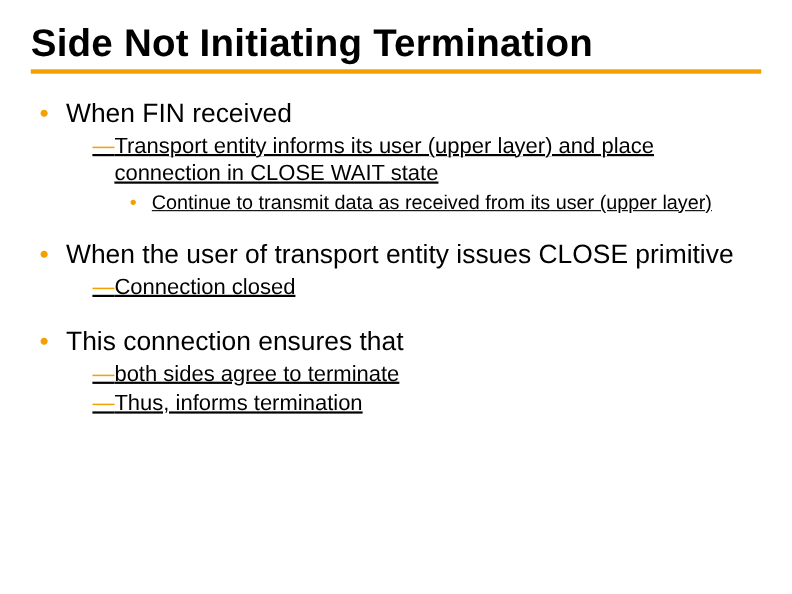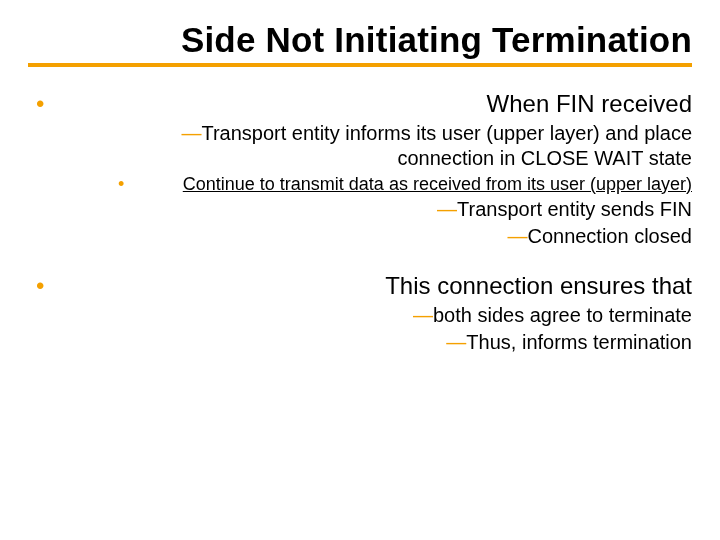--- a/index.html
+++ b/index.html
@@ -9,21 +9,20 @@
     height: 540px;
     background: #ffffff;
     font-family: Verdana, Geneva, sans-serif;
     color: #000;
   }
   .slide {
     box-sizing: border-box;
     padding: 22px 28px 28px 28px;
     width: 720px;
     height: 540px;
-    text-align: right;
   }
   .title {
     font-family: Arial, Helvetica, sans-serif;
     font-weight: 900;
     font-size: 35px;
     letter-spacing: 0.2px;
     margin: 0 0 4px 0;
     line-height: 1.05;
   }
   .rule {
@@ -47,20 +46,21 @@
     font-size: 24px;
     line-height: 1.25;
   }
   .l2 {
     margin: 2px 0 2px 0;
     padding-left: 76px;
     position: relative;
     font-size: 20px;
     line-height: 1.25;
     text-indent: -20px;
+    text-decoration: underline;
   }
   .l2 .dash {
     color: #f4a000;
   }
   .l3 {
     margin: 2px 0 2px 0;
     padding-left: 110px;
     position: relative;
     font-size: 18px;
     line-height: 1.25;
@@ -80,19 +80,19 @@
 <body>
 
 <div class="slide">
   <h1 class="title">Side Not Initiating Termination</h1>
   <hr class="rule">
 
   <div class="l1">When FIN received</div>
   <div class="l2"><span class="dash">—</span><span>Transport entity informs its user (upper layer) and place connection in CLOSE WAIT state</span></div>
   <div class="l3">Continue to transmit data as received from its user (upper layer)</div>
 
-  <div class="l2"><span class="dash">—</span><span>Transport entity sends FIN</span></div>
+  <div class="l1">When the user of transport entity issues CLOSE primitive</div>
   <div class="l2"><span class="dash">—</span><span>Connection closed</span></div>
 
   <div class="l1">This connection ensures that</div>
   <div class="l2"><span class="dash">—</span><span>both sides agree to terminate</span></div>
   <div class="l2"><span class="dash">—</span><span>Thus, informs termination</span></div>
 </div>
 
 </body></html>

